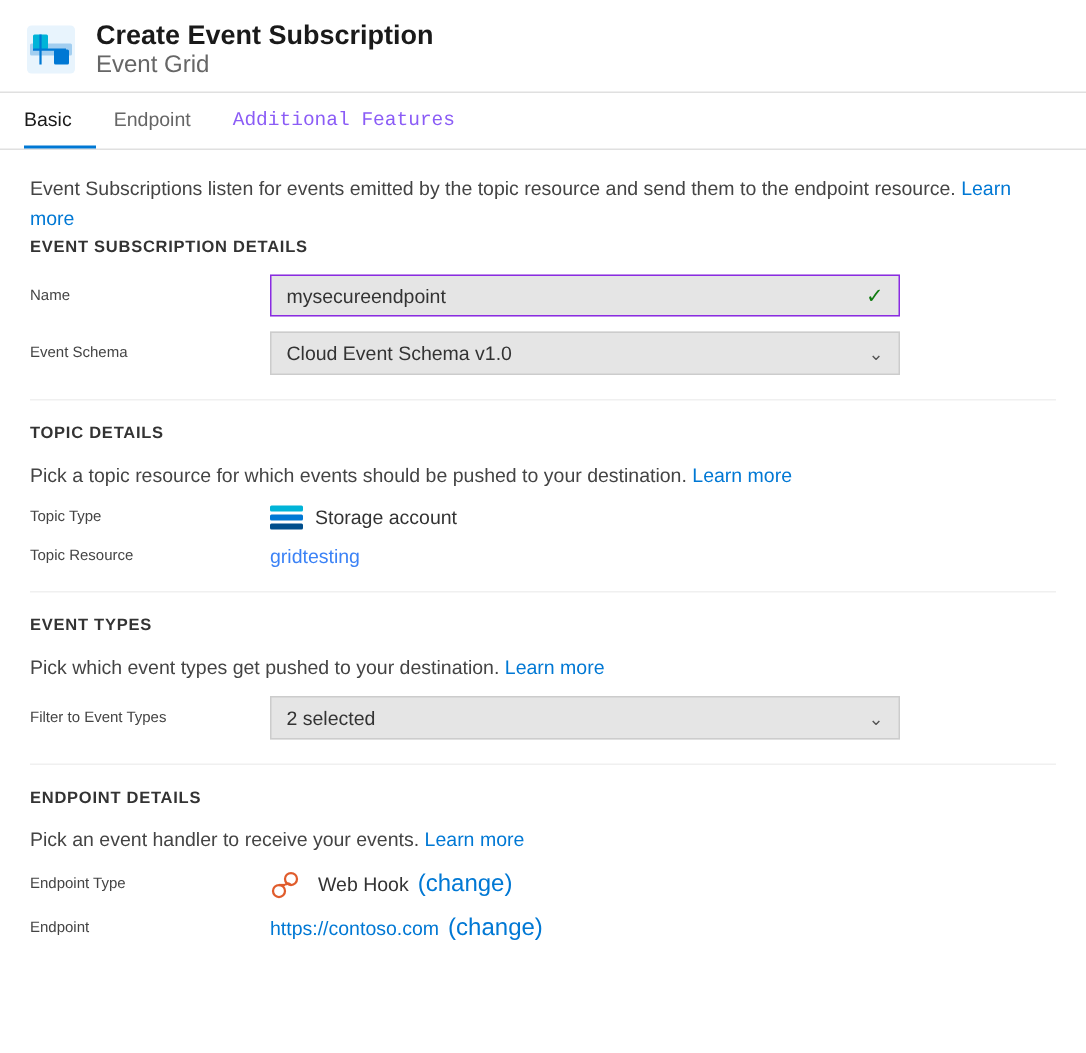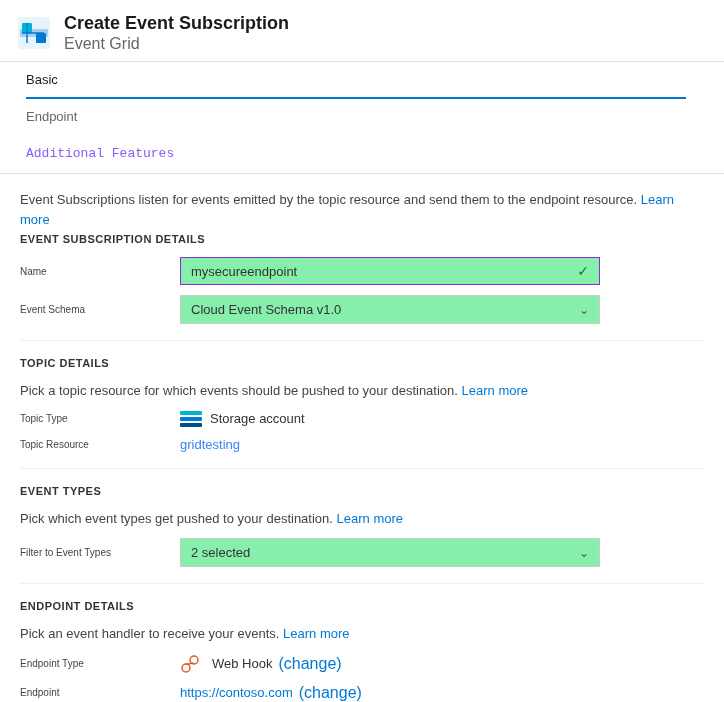--- a/index.html
+++ b/index.html
@@ -29,22 +29,21 @@
       color: #1a1a1a;
       line-height: 1.3;
     }
     .header-text .subtitle {
       font-size: 16px;
       color: #666;
     }
     .tabs {
       display: flex;
       border-bottom: 1px solid #e0e0e0;
-      padding: 0 26px;
-      flex-direction: column;
+      padding: 0 16px;
     }
     .tab {
       padding: 10px 16px 10px 0;
       margin-right: 12px;
       cursor: pointer;
       font-size: 13px;
       color: #666;
       border-bottom: 2px solid transparent;
       text-decoration: none;
     }
@@ -93,37 +92,37 @@
       flex: 1;
       max-width: 420px;
     }
     .input-field-inner {
       display: flex;
       align-items: center;
       justify-content: space-between;
       width: 100%;
       border: 1px solid #8a2be2;
       padding: 5px 10px;
-      background: #86efac;
+      background: #e5e5e5;
     }
     .input-value {
       font-size: 13px;
       color: #333;
     }
     .check-icon {
       color: #107c10;
       font-size: 14px;
     }
     .select-field {
       width: 100%;
       border: 1px solid #ccc;
       padding: 6px 10px;
       font-size: 13px;
       color: #333;
-      background: #86efac;
+      background: #e5e5e5;
       display: flex;
       align-items: center;
       justify-content: space-between;
       cursor: pointer;
     }
     .chevron {
       color: #555;
       font-size: 12px;
     }
     .section-separator {

